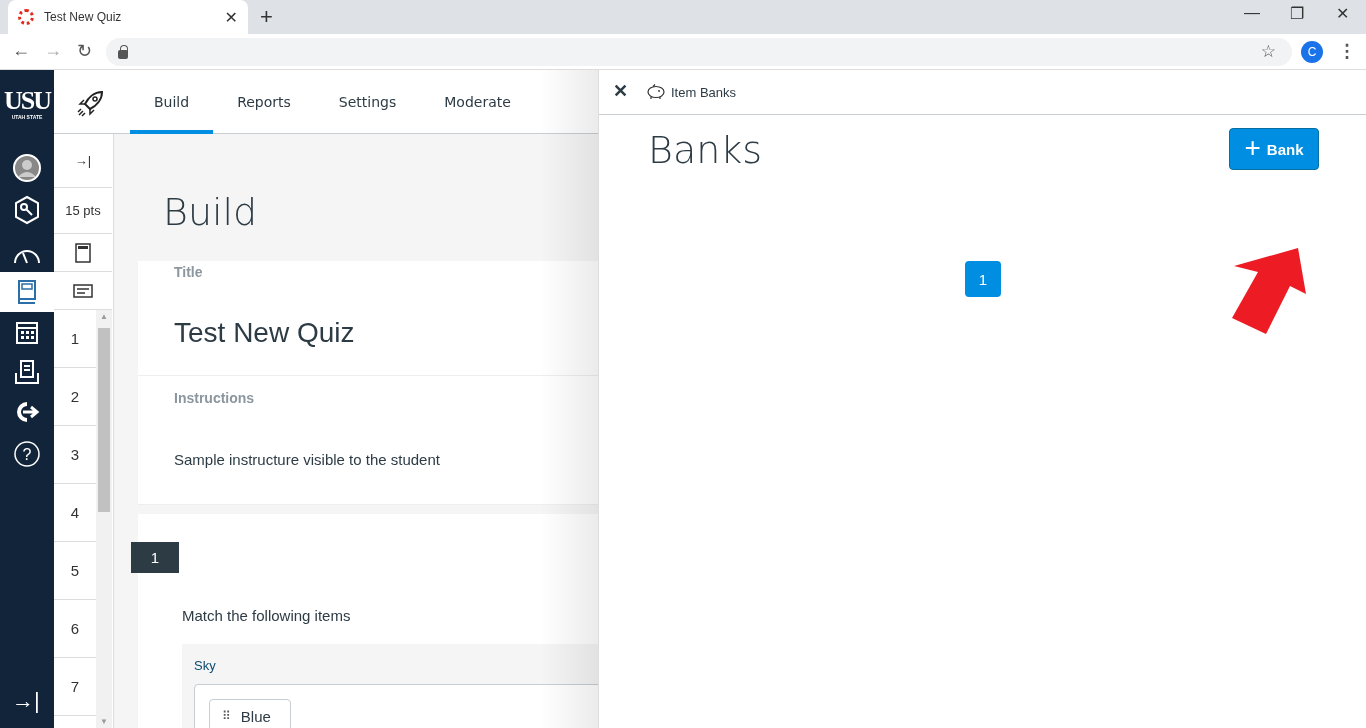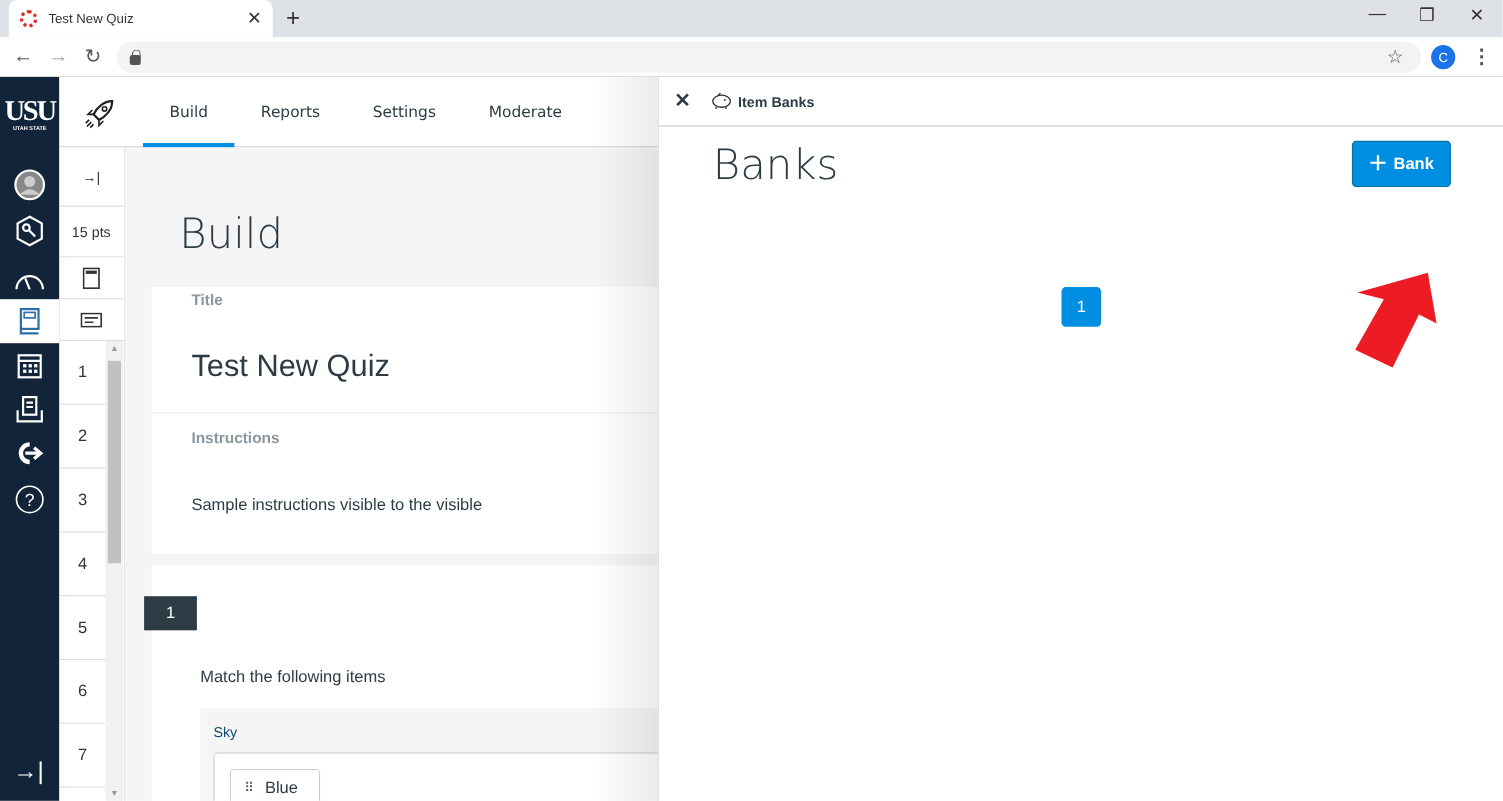--- a/index.html
+++ b/index.html
@@ -58,21 +58,21 @@
   .cat-label { position: absolute; left: 12px; top: 14px; font-size: 13px; color: #0c4a6e; }
   .cat-drop { position: absolute; left: 12px; top: 40px; width: 420px; height: 60px; background: #fff; border: 1px solid #c7cdd1; border-radius: 4px; }
   .chip { position: absolute; left: 14px; top: 14px; width: 82px; height: 34px; border: 1px solid #c7cdd1; border-radius: 4px; display: flex; align-items: center; padding-left: 12px; font-size: 15px; color: #2d3b45; }
   .grip { font-size: 12px; color: #555; margin-right: 12px; letter-spacing: -2px; }
   .shadow { position: absolute; left: 540px; top: 70px; width: 58px; height: 658px; background: linear-gradient(to right, rgba(0,0,0,0), rgba(0,0,0,0.08)); pointer-events: none; }
   
   .panel { position: absolute; left: 598px; top: 70px; width: 768px; height: 658px; background: #fff; border-left: 1px solid #ddd; }
   .panel-head { position: absolute; left: 0; top: 0; width: 768px; height: 45px; border-bottom: 1px solid #c7cdd1; display: flex; align-items: center; }
   .panel-close { position: absolute; left: 14px; top: 10px; font-size: 18px; font-weight: bold; color: #2d3b45; }
   .panel-icon { position: absolute; left: 47px; top: 14px; }
-  .panel-title { position: absolute; left: 72px; top: 15px; font-size: 13px; color: #2d3b45; font-weight: bold; }
+  .panel-title { position: absolute; left: 72px; top: 15px; font-size: 13px; color: #2d3b45; }
   .banks-h { position: absolute; left: 49px; top: 58px; font-size: 38px; color: #2d3b45; font-family: "DejaVu Sans", sans-serif; font-weight: 200; }
   .add-bank { position: absolute; left: 630px; top: 58px; width: 90px; height: 42px; background: #008ee2; border: 1px solid #0770a3; border-radius: 4px; color: #fff; display: flex; align-items: center; justify-content: center; font-size: 15px; font-weight: bold; gap: 6px; }
   .add-bank .plus { font-size: 28px; font-weight: 200; line-height: 20px; margin-top: -3px; }
   .bank-row { position: absolute; left: 29px; top: 111px; width: 703px; height: 70px; border: 4px solid #ed1c24; background: #fff; }
   .bank-name { position: absolute; left: 15px; top: 13px; font-size: 13px; color: #2d3b45; text-decoration: underline; }
   .bank-meta { position: absolute; left: 15px; top: 37px; font-size: 11px; color: #8b969e; }
   .bank-share { color: #008ee2; text-decoration: underline; }
   .kebab { position: absolute; left: 660px; top: 16px; width: 20px; height: 30px; display: flex; flex-direction: column; align-items: center; justify-content: center; gap: 3px; }
   .kebab span { width: 4px; height: 4px; border-radius: 50%; background: #2d3b45; }
   .pager { position: absolute; left: 366px; top: 191px; width: 36px; height: 36px; background: #008ee2; border-radius: 4px; color: #fff; font-size: 15px; display: flex; align-items: center; justify-content: center; }
@@ -215,21 +215,21 @@
   </div>
 </div>
 
 <div class="main">
   <div class="build-h">Build</div>
   <div class="card">
     <div class="label" style="top:3px;">Title</div>
     <div class="quiz-title">Test New Quiz</div>
     <div class="divider" style="top:114px;"></div>
     <div class="label" style="top:129px;">Instructions</div>
-    <div class="instructions">Sample instructions visible to the visible</div>
+    <div class="instructions">Sample instructure visible to the student</div>
     <div class="divider" style="top:243px;"></div>
   </div>
   <div class="qblock"></div>
   <div class="qbadge">1</div>
   <div class="qprompt">Match the following items</div>
   <div class="cat">
     <div class="cat-label">Sky</div>
     <div class="cat-drop">
       <div class="chip">
         <span class="grip">⠿</span>

